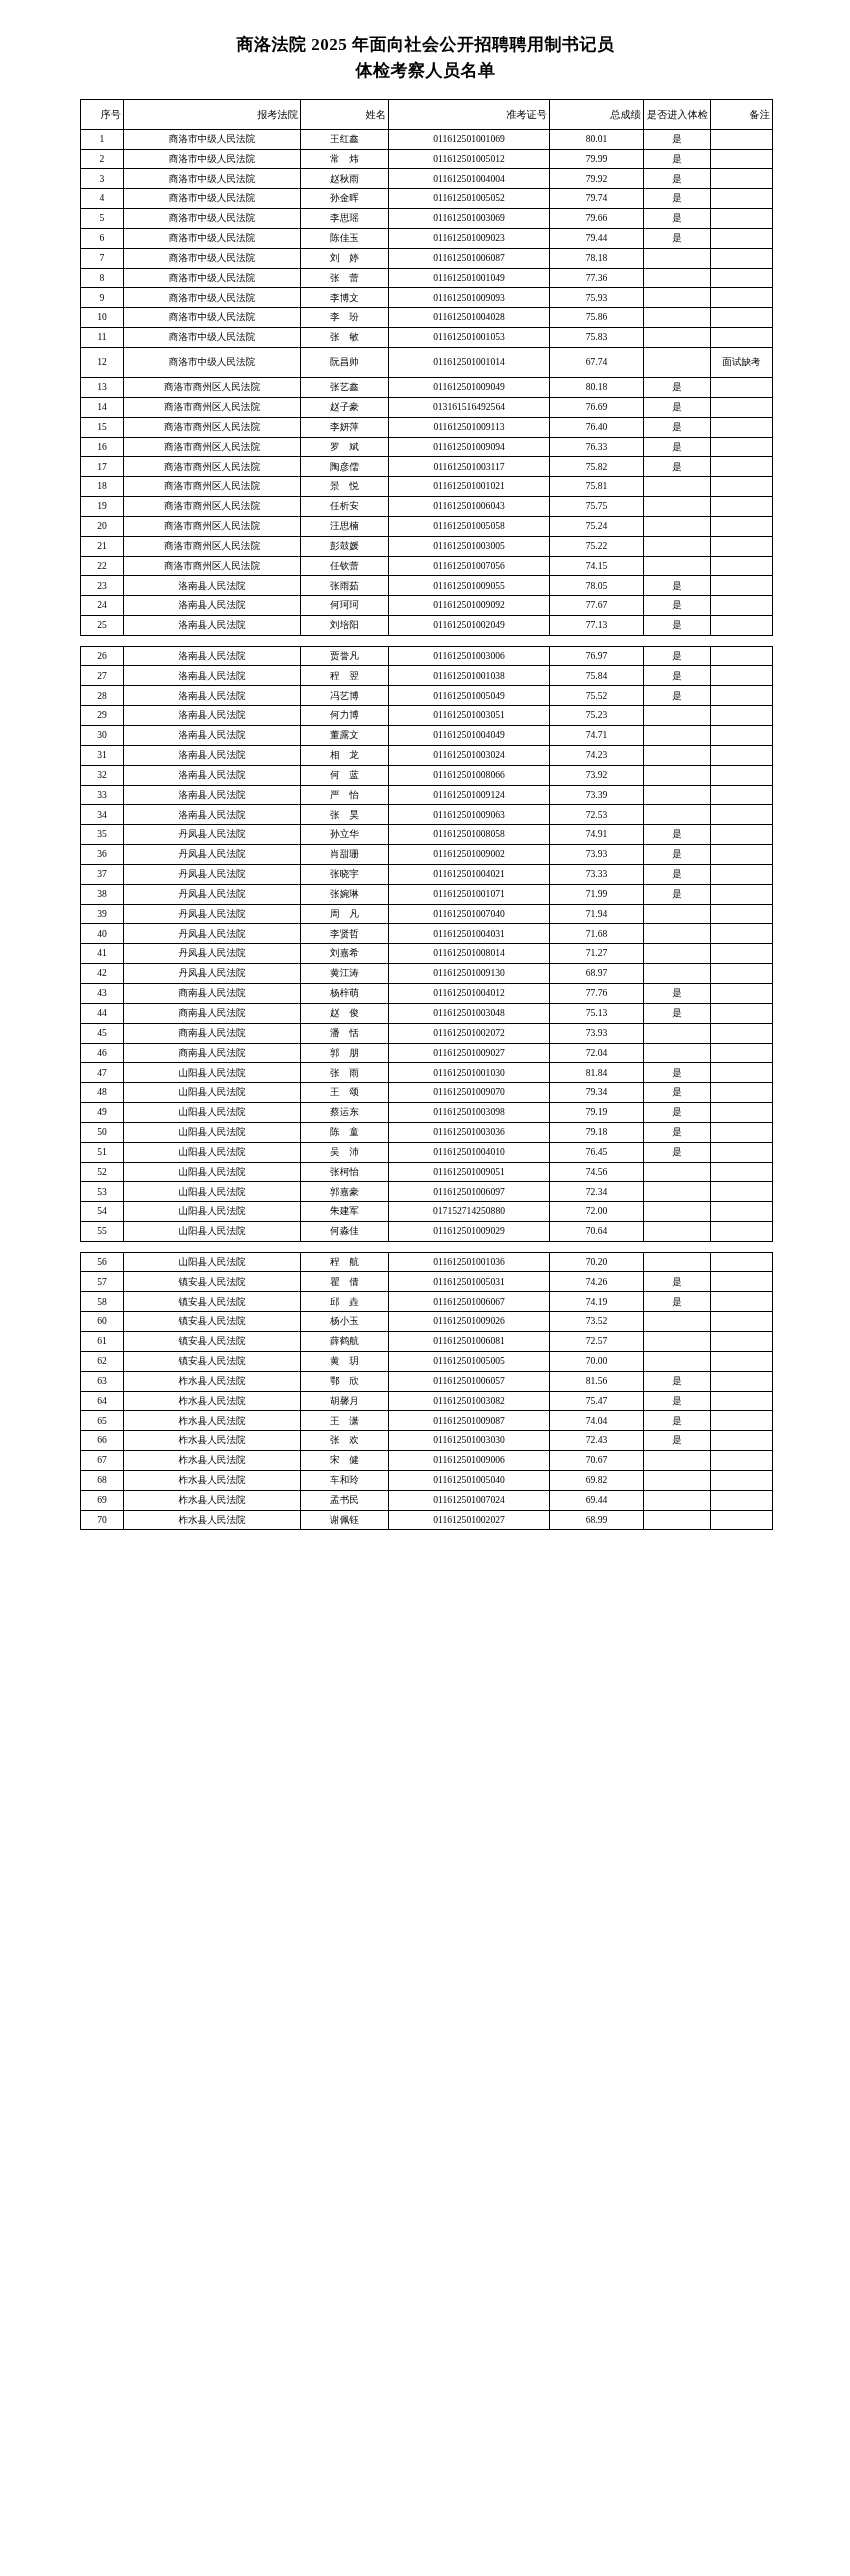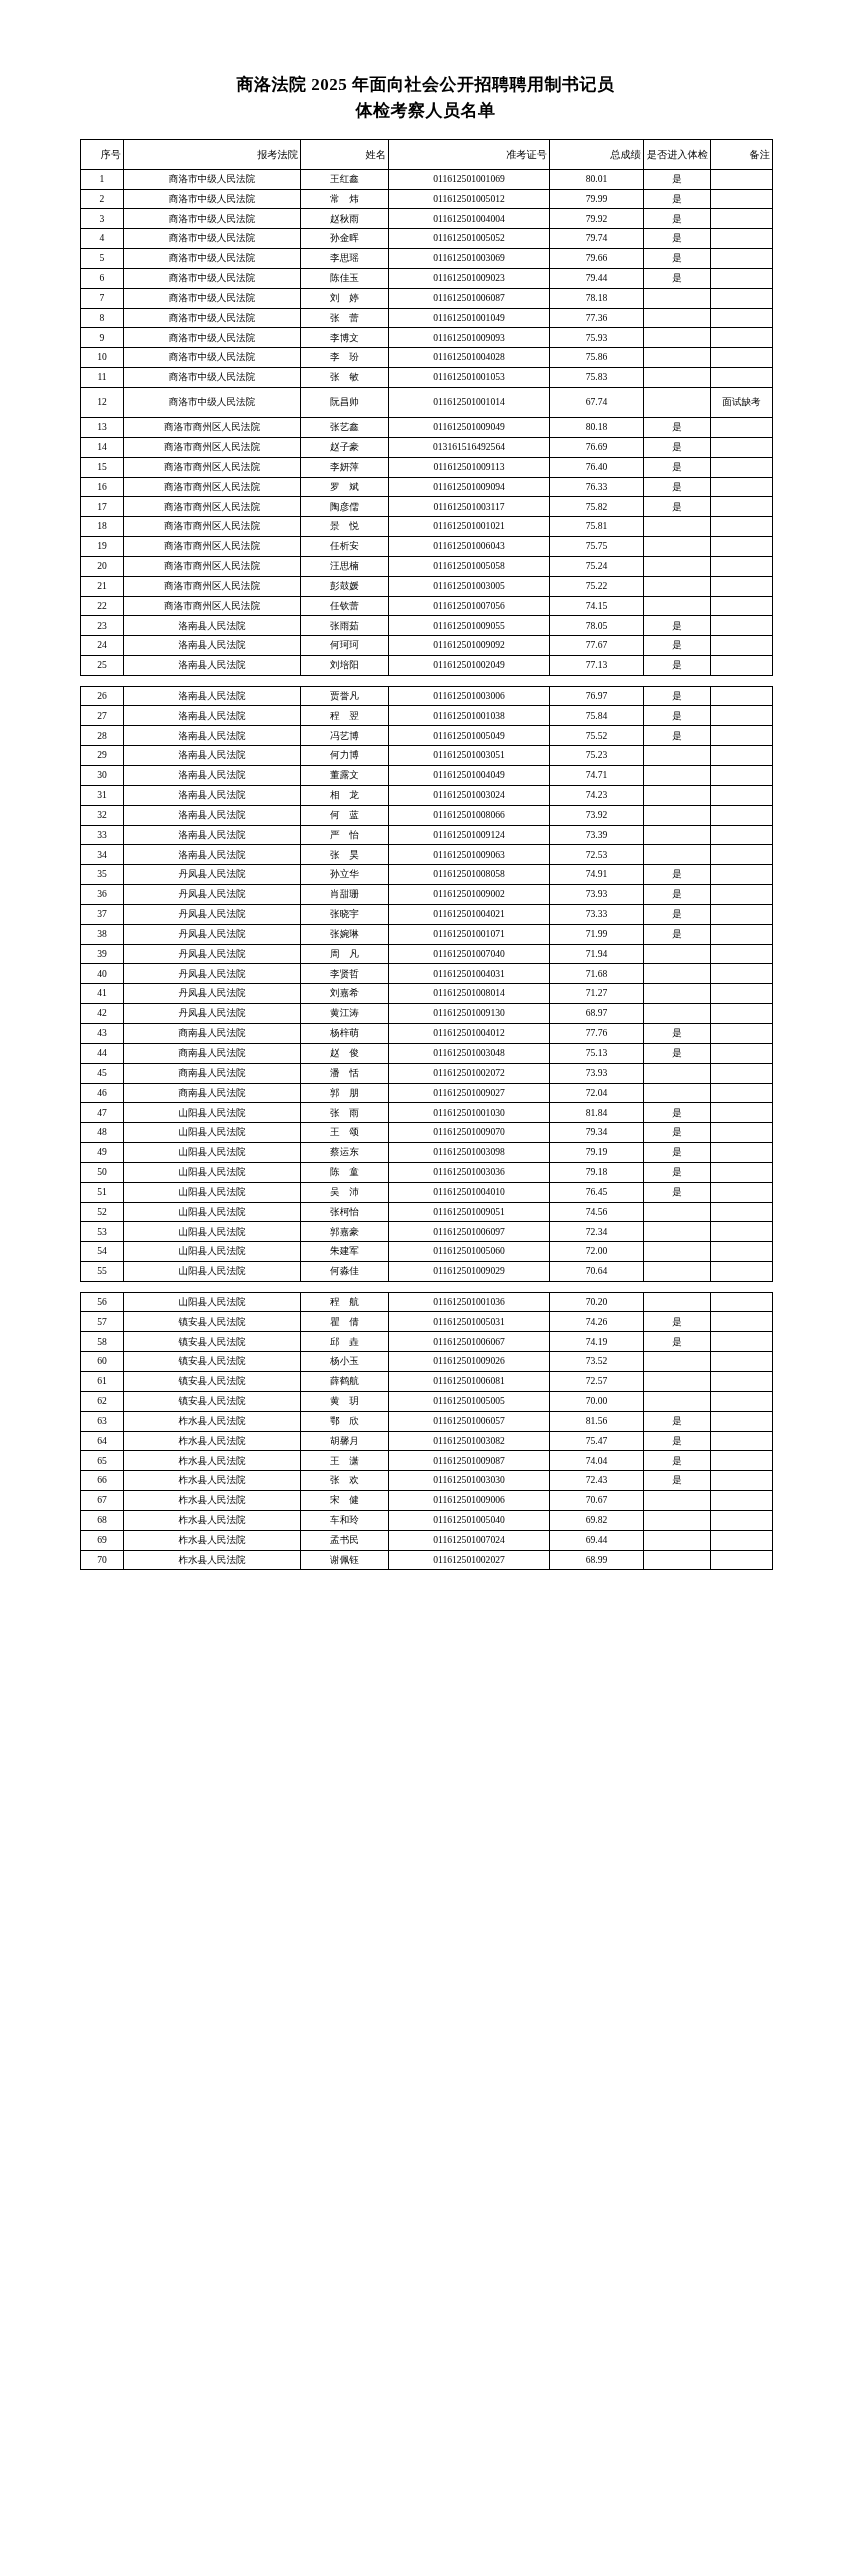--- a/index.html
+++ b/index.html
@@ -16,21 +16,20 @@
     width: 851px;
     box-sizing: border-box;
     padding: 32px 80px 21.4px 80px;
   }
   .doc-title {
     text-align: center;
     font-weight: bold;
     font-size: 17px;
     line-height: 1.55;
     letter-spacing: 0.5px;
-    margin-top: 40px;
   }
   .doc-title .line2 {
     display: block;
   }
   table.roster {
     border-collapse: collapse;
     width: 691px;
     margin: 14px auto 0 auto;
     table-layout: fixed;
   }
@@ -587,21 +586,21 @@
           <td class="name">郭嘉豪</td>
           <td class="exam">011612501006097</td>
           <td class="score">72.34</td>
           <td class="med"></td>
           <td class="note"></td>
         </tr>
         <tr>
           <td class="idx">54</td>
           <td class="court">山阳县人民法院</td>
           <td class="name">朱建军</td>
-          <td class="exam">011612501005060</td>
+          <td class="exam">017152714250880</td>
           <td class="score">72.00</td>
           <td class="med"></td>
           <td class="note"></td>
         </tr>
         <tr>
           <td class="idx">55</td>
           <td class="court">山阳县人民法院</td>
           <td class="name">何淼佳</td>
           <td class="exam">011612501009029</td>
           <td class="score">70.64</td>

